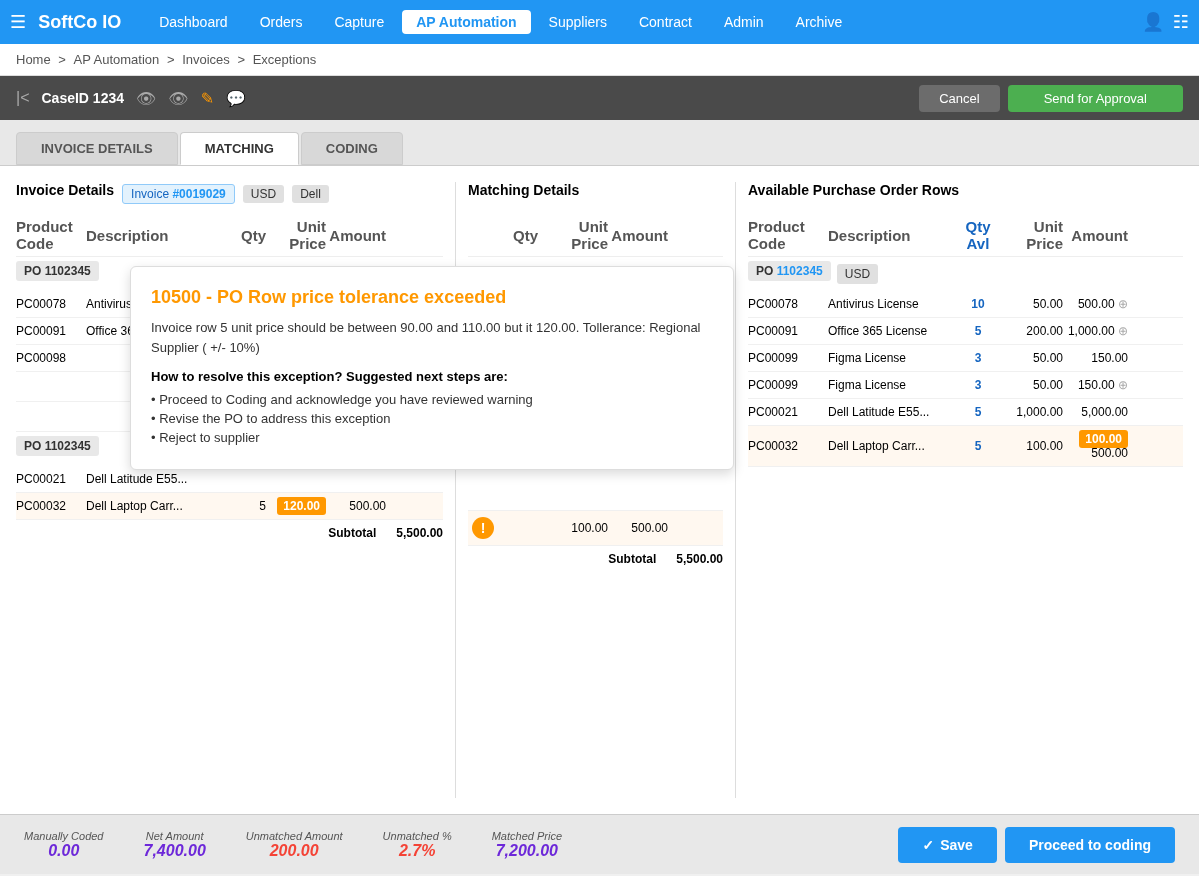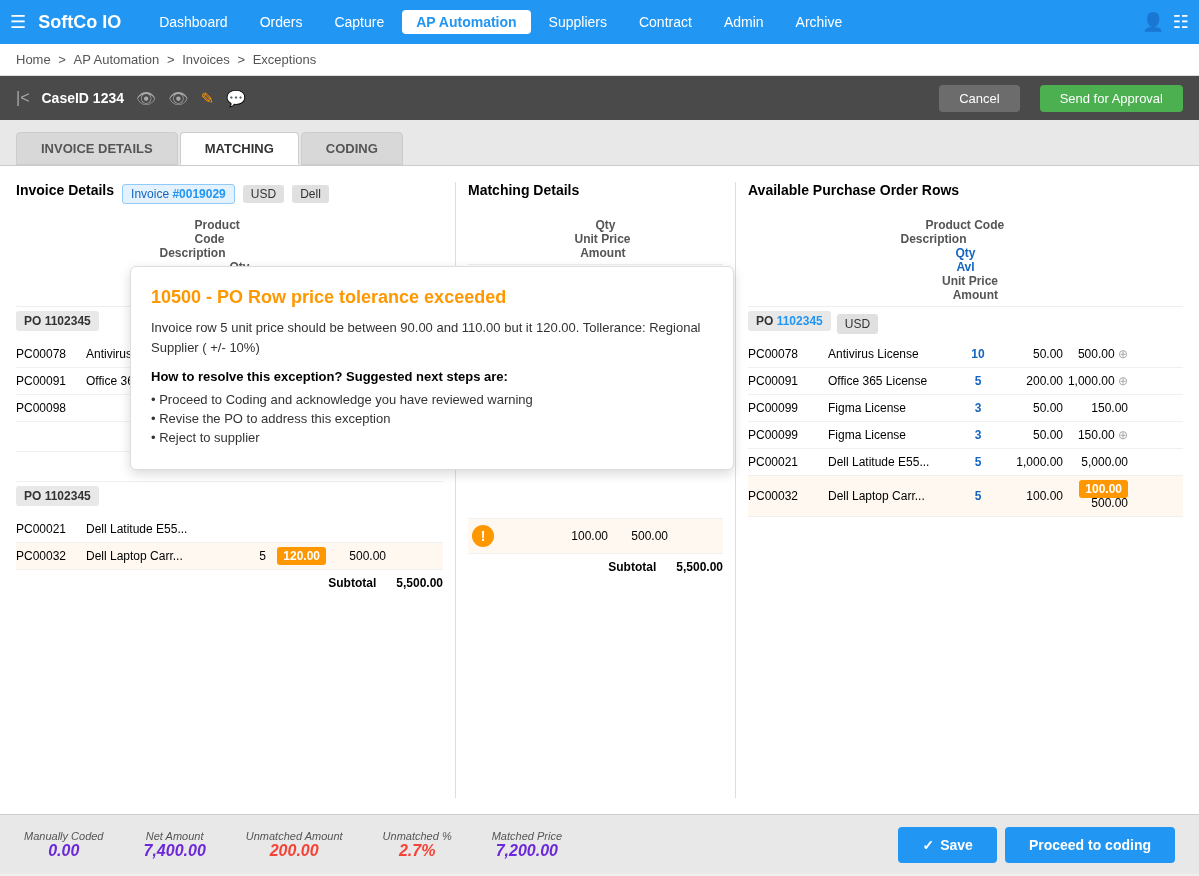--- a/index.html
+++ b/index.html
@@ -45,27 +45,27 @@
       background: #4a4a4a;
       height: 44px;
       display: flex;
       align-items: center;
       padding: 0 16px;
       gap: 12px;
     }
     .case-header .case-id { color: white; font-weight: bold; font-size: 14px; display: flex; align-items: center; gap: 6px; }
     .case-header .icon { color: #aaa; font-size: 16px; cursor: pointer; }
     .case-header .icon.orange { color: #ff9800; }
-    .case-header-actions { margin-left: auto; display: flex; gap: 20px; }
+    .case-header-actions { margin-left: auto; display: flex; gap: 8px; }
     .btn-cancel {
       background: #6c6c6c; color: white; border: none; padding: 6px 20px;
       border-radius: 4px; cursor: pointer; font-size: 13px;
     }
     .btn-send {
-      background: #4CAF50; color: white; border: none; padding: 6px 20px;
+      background: #4CAF50; color: white; border: none; padding: 6px 36px;
       border-radius: 4px; cursor: pointer; font-size: 13px;
     }
 
     
     .tabs-bar {
       background: #e8e8e8;
       display: flex;
       padding: 12px 16px 0;
       border-bottom: 1px solid #ccc;
     }
@@ -103,21 +103,21 @@
     .badge {
       background: #e0e0e0; color: #333; padding: 2px 8px; border-radius: 3px;
       font-size: 12px;
     }
     .badge-blue { background: #e3f2fd; color: #1565C0; border: 1px solid #90CAF9; }
     .invoice-num { color: #2196F3; font-weight: bold; }
 
     
     .tbl-header {
       display: flex; align-items: center; border-bottom: 1px solid #eee;
-      padding: 4px 0; font-size: 12px; color: #555; font-weight: bold; flex-direction: column;
+      padding: 4px 0; font-size: 15px; color: #555; font-weight: bold;
     }
     .tbl-row {
       display: flex; align-items: center; border-bottom: 1px solid #f0f0f0;
       padding: 6px 0; font-size: 12px;
     }
     .tbl-row.highlight { background: #fff8f0; }
 
     
     .inv-pc { width: 70px; }
     .inv-desc { width: 140px; }

